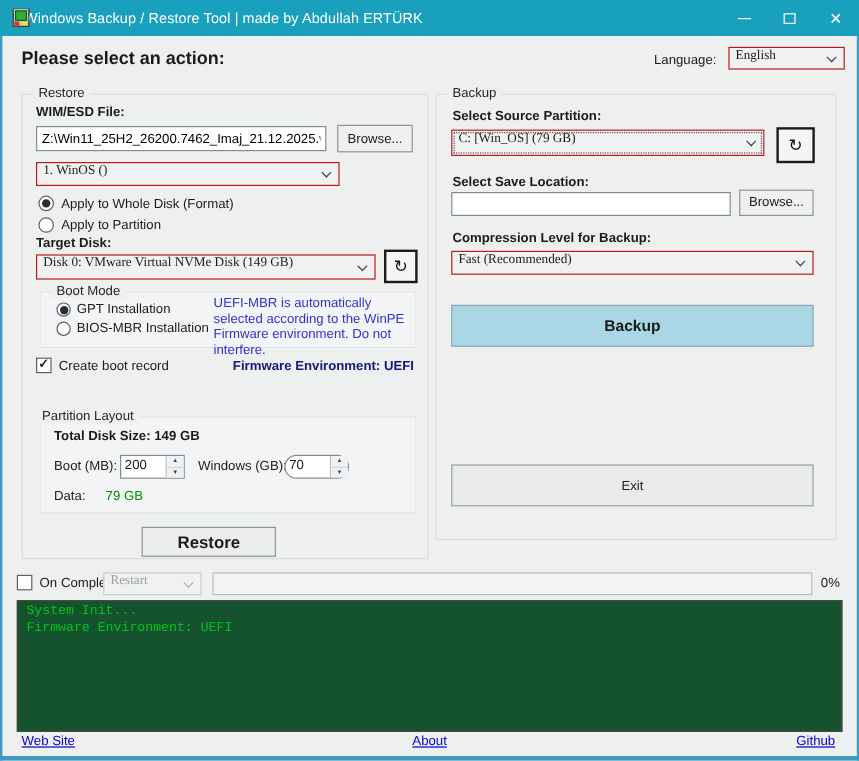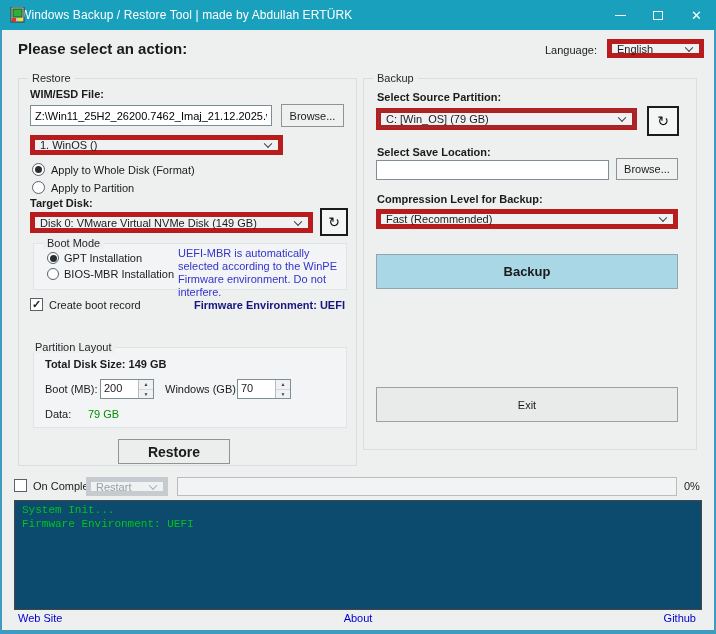--- a/index.html
+++ b/index.html
@@ -25,22 +25,22 @@
 
   
   .gb { border:1px solid #dadde0; }
   .gb-label { background:#eef0f0; padding:0 4px; font-size:11px; color:#24272b; }
   .lbl { font-size:11px; }
   .bold { font-weight:bold; }
   .tinput { background:#fff; border:1px solid #7f8d96; font-size:11px; padding:1px 4px;
             font-family:"Liberation Sans",sans-serif; }
   .btn { background:#eff0f0; border:1px solid #8d9499; font-size:11px;
          display:flex; align-items:center; justify-content:center; cursor:default; }
-  .combo { background:#f0f1f2; border:5px solid #b91c1c; display:flex; align-items:center;
-           padding:0 20px 0 5px; font-size:11px; position:absolute; }
+  .combo { background:#f0f1f2; border:1px solid #b91c1c; display:flex; 
+           padding:0 20px 0 5px; font-size:11px; position:absolute;font-family:Liberation Serif, serif; }
   .combo .chev { position:absolute; right:7px; top:50%; width:6px; height:6px;
                  border-right:1.4px solid #3c4247; border-bottom:1.4px solid #3c4247;
                  transform:translateY(-70%) rotate(45deg); }
   .combo.disabled { color:#9aa0a4; border-color:#c6cbcf; background:#f0f1f2; }
   .combo.disabled .chev { border-color:#aab0b4; }
   .combo.focused { outline:1px dotted #555; outline-offset:-3px; }
   .radio { width:13px; height:13px; border:1px solid #5a6168; border-radius:50%;
            background:#fff; position:absolute; }
   .radio.checked::after { content:""; position:absolute; left:2px; top:2px; width:7px; height:7px;
            border-radius:50%; background:#2a2e33; }
@@ -51,22 +51,22 @@
                 justify-content:center; font-size:14px; color:#111; cursor:default; }
   .spinner { border:1px solid #7f8d96; background:#fff; display:flex; position:absolute; }
   .spinner .val { flex:1; font-size:11px; padding:2px 3px; }
   .spinner .arrows { width:15px; border-left:1px solid #b7bcc0; display:flex; flex-direction:column; }
   .spinner .arrows > div { flex:1; background:#f0f1f2; display:flex; align-items:center;
                 justify-content:center; font-size:5px; color:#3c4247; border-bottom:1px solid #d4d7d9; }
   .spinner .arrows > div:last-child { border-bottom:none; }
   .note { color:#3333cc; font-size:11px; line-height:13px; }
   .navy { color:#16167e; font-weight:bold; }
   .green { color:#009000; }
-  .link { color:#0000cc; font-size:11px; cursor:pointer; }
-  .console { background:#0c4a6e; border:1px solid #474747; font-family:"Liberation Mono","DejaVu Sans Mono",monospace;
+  .link { color:#0000cc; text-decoration:underline; font-size:11px; cursor:pointer; }
+  .console { background:#14532d; border:1px solid #474747; font-family:"Liberation Mono","DejaVu Sans Mono",monospace;
              font-size:11px; line-height:13.5px; color:#00c41d; padding:3px 7px; }
   .progress { background:#f2f3f4; border:1px solid #b8bdc2; }
 </style>
 </head>
 <body>
 
 <div class="abs titlebar">
   <svg class="abs app-icon" viewBox="0 0 16 16">
     <rect x="1" y="0" width="13" height="15" fill="#c7c7b8" stroke="#3a3a3a" stroke-width="1"></rect>
     <rect x="3" y="2" width="9" height="8" fill="#2fae3e" stroke="#145c1d" stroke-width="1"></rect>
@@ -142,21 +142,21 @@
 
 <div class="abs lbl" style="left:45px;top:383px;">Boot (MB):</div>
 <div class="spinner" style="left:100px;top:379px;width:54px;height:20px;">
   <span class="val">200</span>
   <span class="arrows">
     <div>▲</div>
     <div>▼</div>
   </span>
 </div>
 <div class="abs lbl" style="left:165px;top:383px;">Windows (GB):</div>
-<div class="spinner" style="left:237px;top:379px;width:54px;height:20px;">
+<div class="spinner" style="left:237px;top:379px;width:54px;height:20px;border-radius:10px;">
   <span class="val">70</span>
   <span class="arrows">
     <div>▲</div>
     <div>▼</div>
   </span>
 </div>
 <div class="abs lbl" style="left:45px;top:408px;">Data:</div>
 <div class="abs lbl green" style="left:88px;top:408px;">79 GB</div>
 
 <div class="abs btn bold" style="left:118px;top:439px;width:112px;height:25px;font-size:14px;background:#eceded;">Restore</div>

